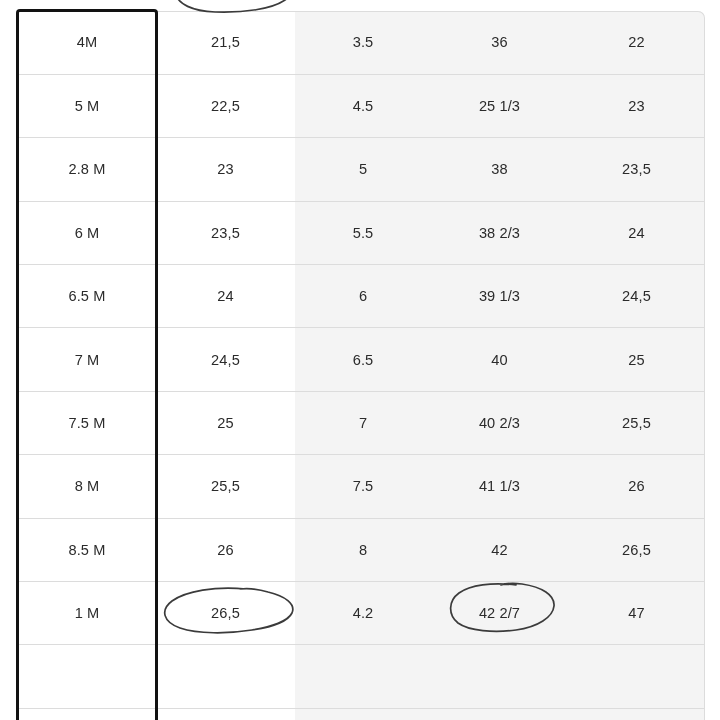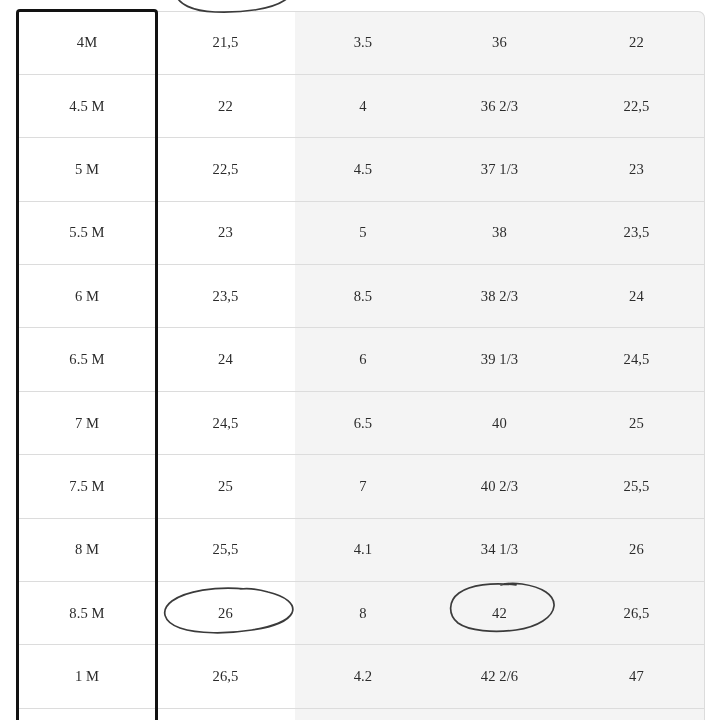--- a/index.html
+++ b/index.html
@@ -10,21 +10,20 @@
     background: #ffffff;
     font-family: "Liberation Sans", sans-serif;
     overflow: hidden;
   }
 
   #stage {
     position: relative;
     width: 720px;
     height: 720px;
     background: #ffffff;
-    font-family: Liberation Serif, serif;
   }
 
   
   .shade-band {
     position: absolute;
     left: 295px;
     top: 11px;
     width: 410px;
     height: 709px;
     background: #f4f4f4;
@@ -117,48 +116,41 @@
     <tbody>
 
       <tr>
         <td class="c1">4M</td>
         <td class="c2">21,5</td>
         <td class="c3">3.5</td>
         <td class="c4">36</td>
         <td class="c5">22</td>
       </tr>
 
-      <tr>
-        <td class="c1">4.5 M</td>
-        <td class="c2">22</td>
-        <td class="c3">4</td>
-        <td class="c4">36 2/3</td>
-        <td class="c5">22,5</td>
-      </tr>
 
       <tr>
         <td class="c1">5 M</td>
         <td class="c2">22,5</td>
         <td class="c3">4.5</td>
-        <td class="c4">37 1/3</td>
+        <td class="c4">25 1/3</td>
         <td class="c5">23</td>
       </tr>
 
       <tr>
-        <td class="c1">5.5 M</td>
+        <td class="c1">2.8 M</td>
         <td class="c2">23</td>
         <td class="c3">5</td>
         <td class="c4">38</td>
         <td class="c5">23,5</td>
       </tr>
 
       <tr>
         <td class="c1">6 M</td>
         <td class="c2">23,5</td>
-        <td class="c3">8.5</td>
+        <td class="c3">5.5</td>
         <td class="c4">38 2/3</td>
         <td class="c5">24</td>
       </tr>
 
       <tr>
         <td class="c1">6.5 M</td>
         <td class="c2">24</td>
         <td class="c3">6</td>
         <td class="c4">39 1/3</td>
         <td class="c5">24,5</td>
@@ -176,38 +168,38 @@
         <td class="c1">7.5 M</td>
         <td class="c2">25</td>
         <td class="c3">7</td>
         <td class="c4">40 2/3</td>
         <td class="c5">25,5</td>
       </tr>
 
       <tr>
         <td class="c1">8 M</td>
         <td class="c2">25,5</td>
-        <td class="c3">4.1</td>
-        <td class="c4">34 1/3</td>
+        <td class="c3">7.5</td>
+        <td class="c4">41 1/3</td>
         <td class="c5">26</td>
       </tr>
 
       <tr>
         <td class="c1">8.5 M</td>
         <td class="c2">26</td>
         <td class="c3">8</td>
         <td class="c4">42</td>
         <td class="c5">26,5</td>
       </tr>
 
       <tr>
         <td class="c1">1 M</td>
         <td class="c2">26,5</td>
         <td class="c3">4.2</td>
-        <td class="c4">42 2/6</td>
+        <td class="c4">42 2/7</td>
         <td class="c5">47</td>
       </tr>
 
       <tr>
         <td class="c1"></td>
         <td class="c2"></td>
         <td class="c3"></td>
         <td class="c4"></td>
         <td class="c5"></td>
       </tr>

